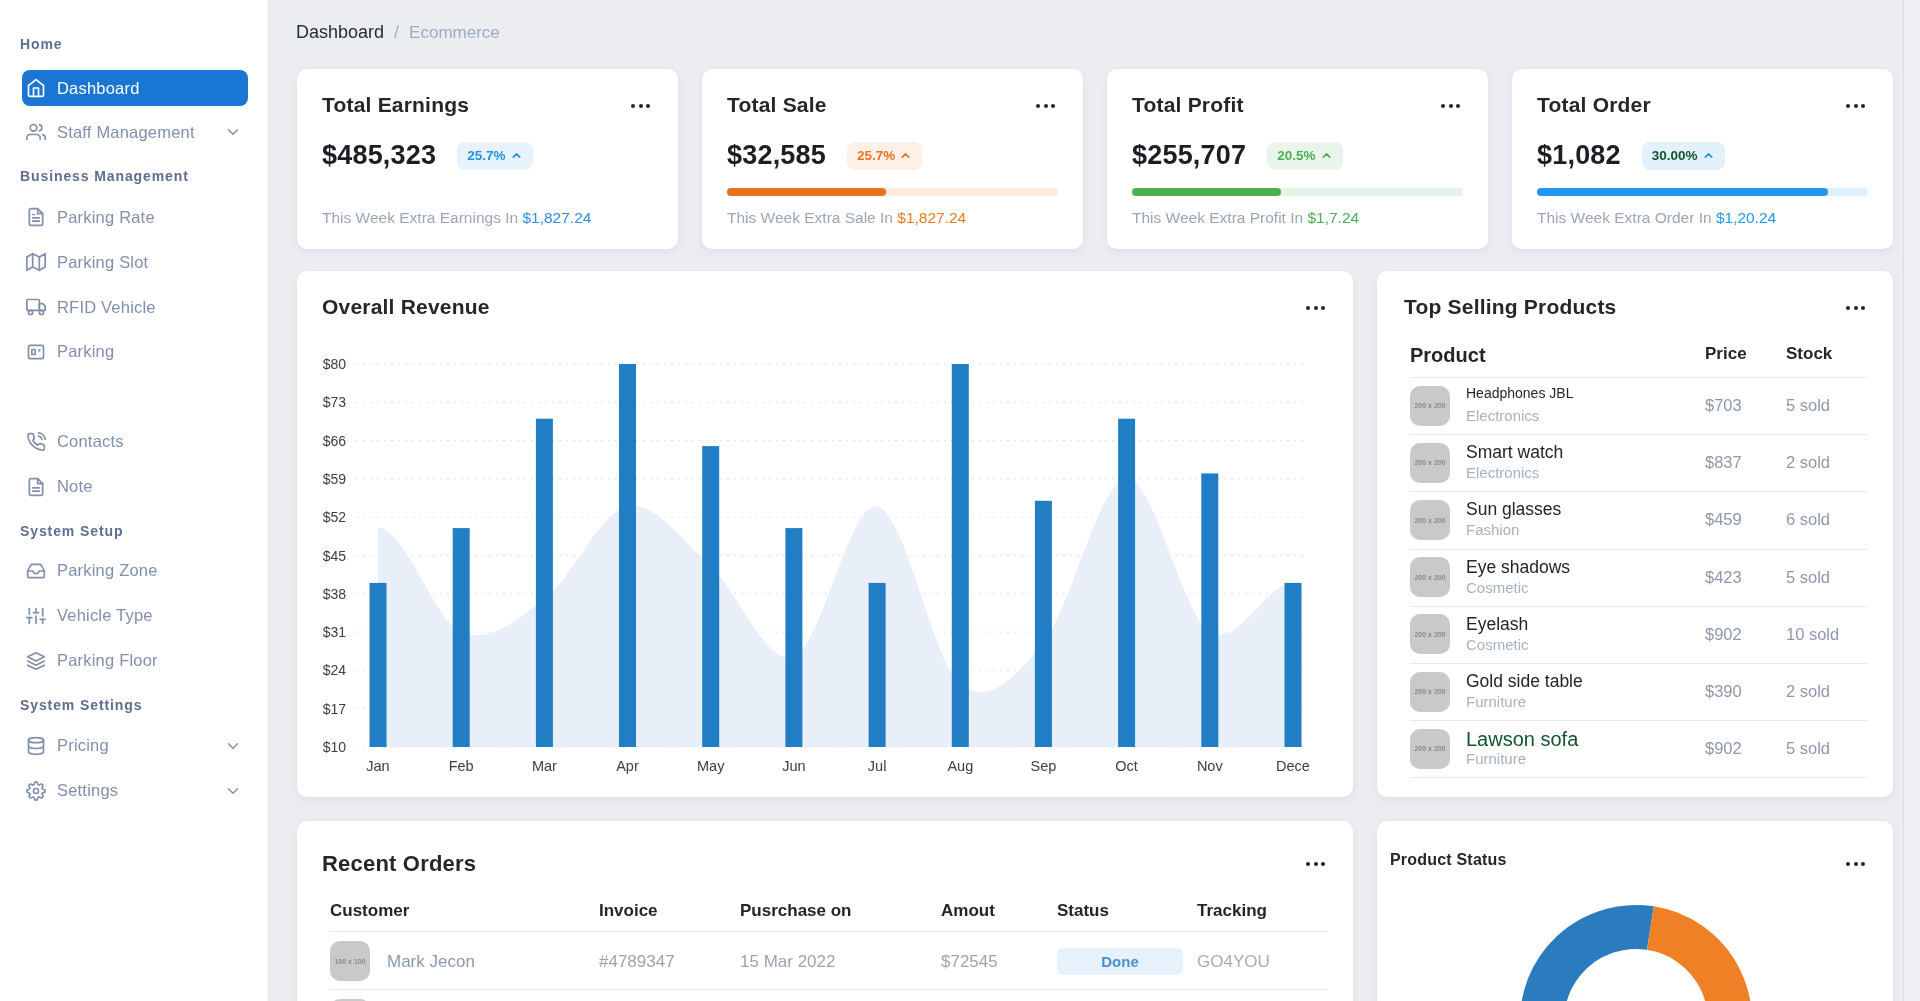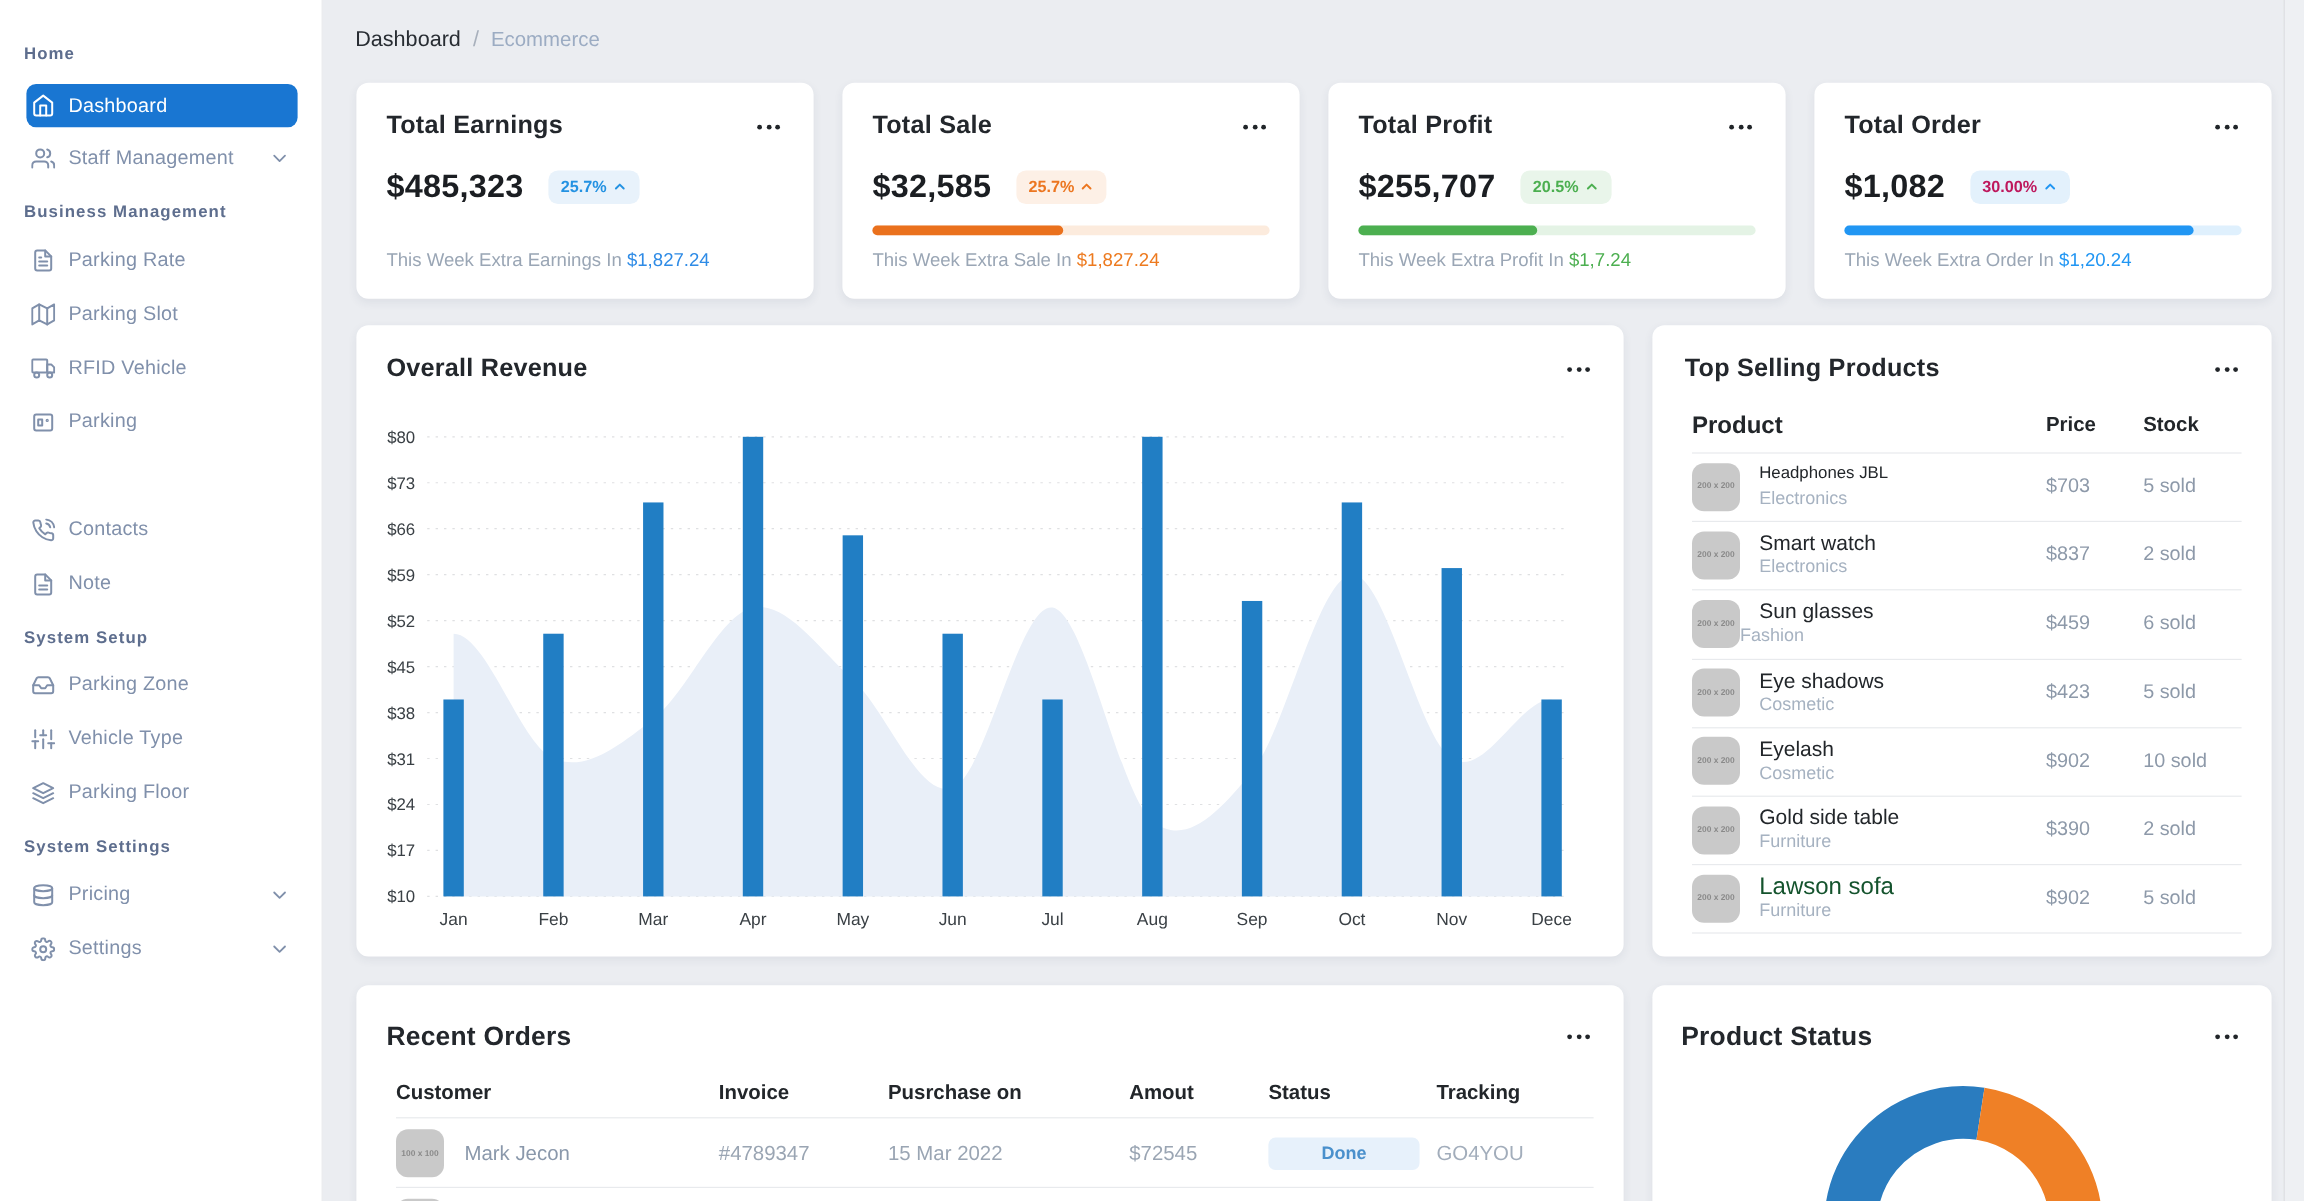--- a/index.html
+++ b/index.html
@@ -213,21 +213,21 @@
 </div>
 <div class="card" style="left:1512px;top:69px;width:381px;height:180px">
   <div class="ctitle">Total Order</div>
   <div class="dots">
       <i></i>
       <i></i>
       <i></i>
     </div>
   <div class="numrow">
       <span class="num">$1,082</span>
-    <span class="badge b-blue" style="background:#e3f1fc;color:#be185d">30.00% <svg width="13" height="13" viewBox="0 0 24 24" fill="none" stroke="#2196f3" stroke-width="3" stroke-linecap="round" stroke-linejoin="round">
+    <span class="badge b-blue" style="background:#e3f1fc;color:#14532d">30.00% <svg width="13" height="13" viewBox="0 0 24 24" fill="none" stroke="#2196f3" stroke-width="3" stroke-linecap="round" stroke-linejoin="round">
           <polyline points="18 15 12 9 6 15"></polyline>
         </svg></span>
     </div>
   <div class="prog" style="background:#dff0fd">
       <i style="width:88%;background:#2196f3"></i>
     </div>
   <div class="sub">This Week Extra Order In <span style="color:#2196f3">$1,20.24</span></div>
 </div>
 
 <div class="card" style="left:297px;top:271px;width:1056px;height:526px">
@@ -315,21 +315,21 @@
       <div style="position:absolute;left:409px;top:125.0px;font-size:16.5px;color:#8d99a9">5 sold</div>
       <div style="position:absolute;top:163.2px;left:33px;right:25px;border-top:1px solid #e8eaed"></div>
       <div class="thumb" style="position:absolute;left:33px;top:171.79999999999998px;width:40px;height:40px;font-size:7px">200 x 200</div>
       <div style="position:absolute;left:89px;top:171.2px;font-size:17.5px;color:#22262a">Smart watch</div>
       <div style="position:absolute;left:89px;top:193.2px;font-size:15px;color:#a6b2c1">Electronics</div>
       <div style="position:absolute;left:328px;top:182.2px;font-size:16.5px;color:#8d99a9">$837</div>
       <div style="position:absolute;left:409px;top:182.2px;font-size:16.5px;color:#8d99a9">2 sold</div>
       <div style="position:absolute;top:220.4px;left:33px;right:25px;border-top:1px solid #e8eaed"></div>
       <div class="thumb" style="position:absolute;left:33px;top:229.0px;width:40px;height:40px;font-size:7px">200 x 200</div>
       <div style="position:absolute;left:89px;top:228.4px;font-size:17.5px;color:#22262a">Sun glasses</div>
-      <div style="position:absolute;left:73px;top:250.4px;font-size:15px;color:#a6b2c1">Fashion</div>
+      <div style="position:absolute;left:89px;top:250.4px;font-size:15px;color:#a6b2c1">Fashion</div>
       <div style="position:absolute;left:328px;top:239.4px;font-size:16.5px;color:#8d99a9">$459</div>
       <div style="position:absolute;left:409px;top:239.4px;font-size:16.5px;color:#8d99a9">6 sold</div>
       <div style="position:absolute;top:277.6px;left:33px;right:25px;border-top:1px solid #e8eaed"></div>
       <div class="thumb" style="position:absolute;left:33px;top:286.20000000000005px;width:40px;height:40px;font-size:7px">200 x 200</div>
       <div style="position:absolute;left:89px;top:285.6px;font-size:17.5px;color:#22262a">Eye shadows</div>
       <div style="position:absolute;left:89px;top:307.6px;font-size:15px;color:#a6b2c1">Cosmetic</div>
       <div style="position:absolute;left:328px;top:296.6px;font-size:16.5px;color:#8d99a9">$423</div>
       <div style="position:absolute;left:409px;top:296.6px;font-size:16.5px;color:#8d99a9">5 sold</div>
       <div style="position:absolute;top:334.8px;left:33px;right:25px;border-top:1px solid #e8eaed"></div>
       <div class="thumb" style="position:absolute;left:33px;top:343.40000000000003px;width:40px;height:40px;font-size:7px">200 x 200</div>
@@ -372,21 +372,21 @@
   <div style="position:absolute;left:302px;top:131px;font-size:17px;color:#9aa5b3">#4789347</div>
   <div style="position:absolute;left:443px;top:131px;font-size:17px;color:#9aa5b3">15 Mar 2022</div>
   <div style="position:absolute;left:644px;top:131px;font-size:17px;color:#9aa5b3">$72545</div>
   <div style="position:absolute;left:760px;top:127px;width:126px;height:27px;background:#e7f1fb;border-radius:6px;display:flex;align-items:center;justify-content:center;font-size:15px;font-weight:600;color:#4a90cc">Done</div>
   <div style="position:absolute;left:900px;top:131px;font-size:17px;color:#a2adbb">GO4YOU</div>
   <div style="position:absolute;top:167.5px;left:33px;right:25px;border-top:1px solid #e8eaed"></div>
   <div class="thumb" style="position:absolute;left:33px;top:177.5px;width:40px;height:40px;font-size:7px">100 x 100</div>
 </div>
 
 <div class="card" style="left:1377px;top:821px;width:516px;height:400px">
-  <div class="ctitle" style="left:24px;top:30px;font-size:22px">Product Status</div>
+  <div class="ctitle" style="left:13px;top:30px;font-size:16px">Product Status</div>
   <div class="dots" style="top:41px">
       <i></i>
       <i></i>
       <i></i>
     </div>
   <svg width="516" height="400" style="position:absolute;left:0;top:0">
     <path d="M 273.4 107.1 A 94 94 0 0 0 170.7 232.1" fill="none" stroke="#2a7cbf" stroke-width="44"></path>
     <path d="M 273.4 107.1 A 94 94 0 0 1 340.4 247" fill="none" stroke="#ef8026" stroke-width="44"></path>
   </svg>
 </div>

